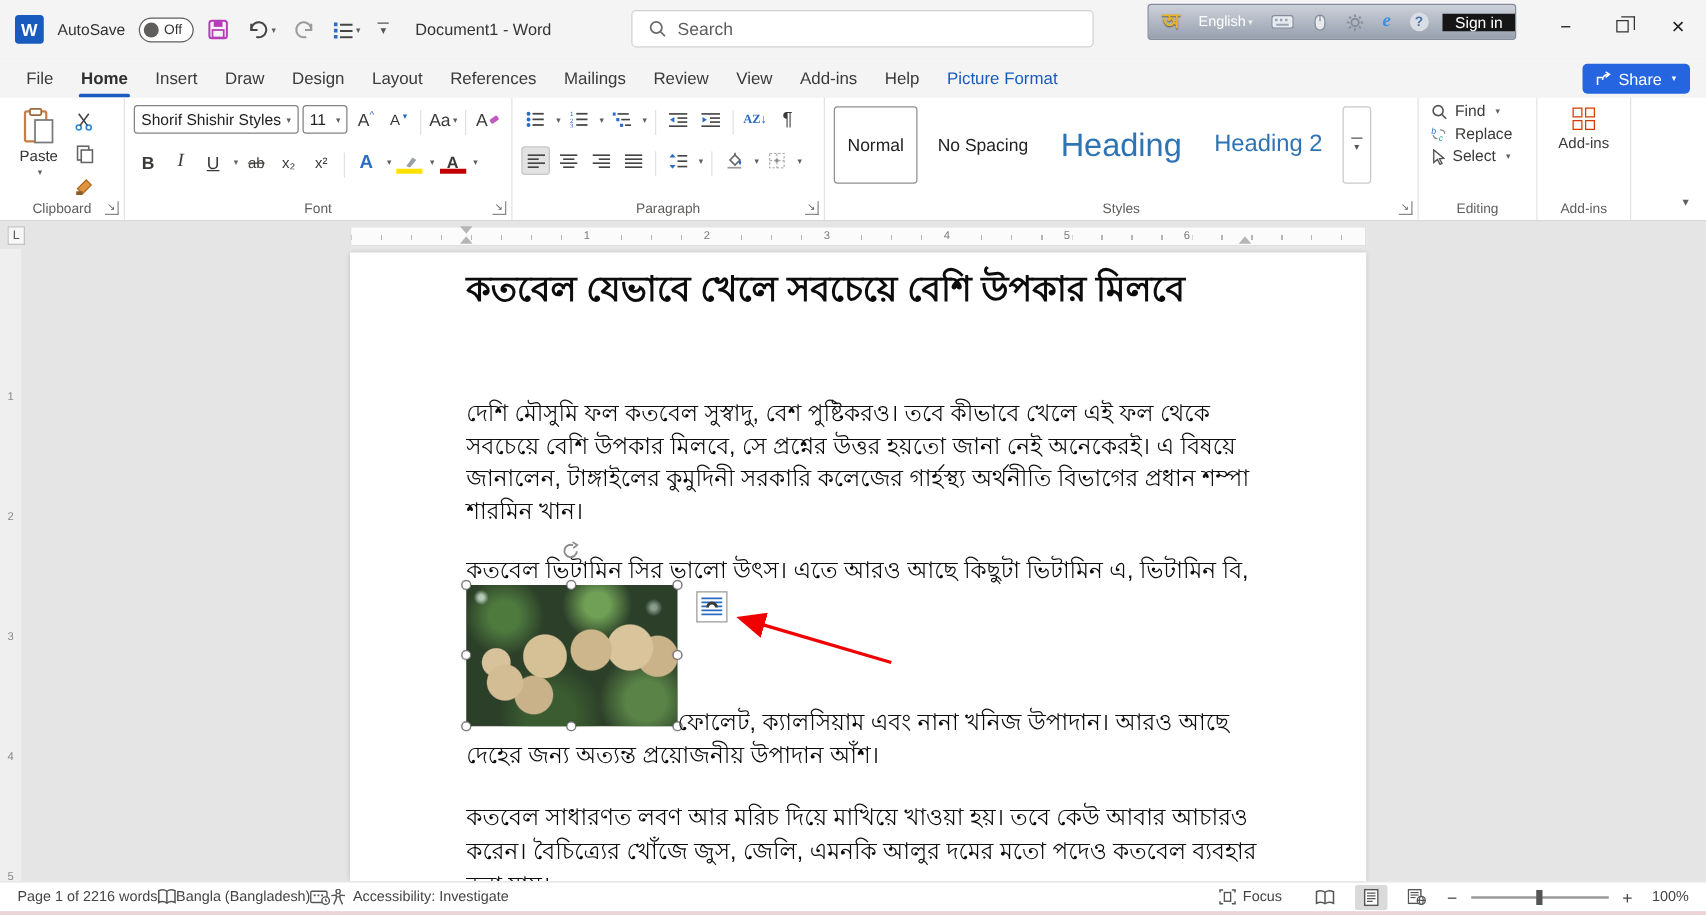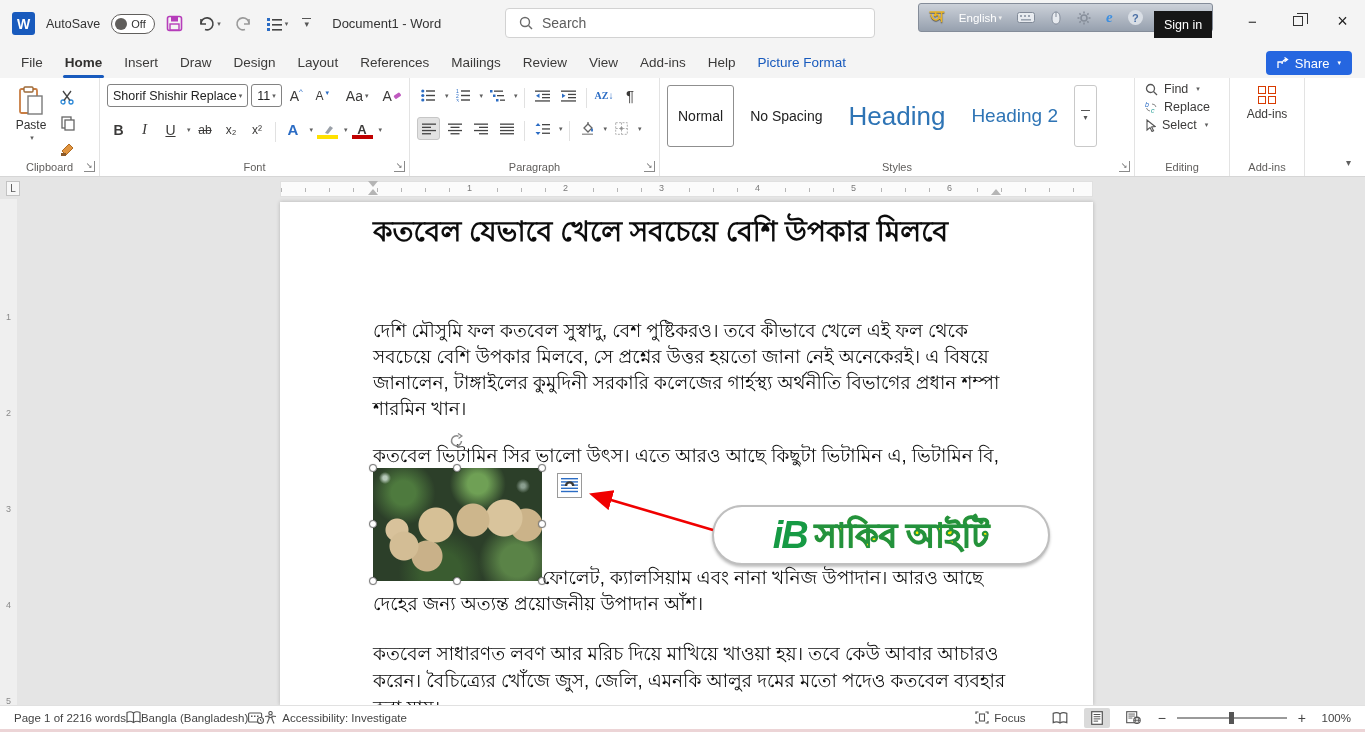--- a/index.html
+++ b/index.html
@@ -27,21 +27,21 @@
   .langbar { position:absolute; left:918px; top:3px; width:295px; height:29px; border-radius:3px;
              background:linear-gradient(#ccd1d9,#96a0ae); border:1px solid #848c99;
              display:flex; align-items:center; gap:15px; padding:0 11px; color:#fff; }
   .avro-letter { color:#e8b427; font-weight:bold; font-size:16px; text-shadow:0 1px 1px #555; }
   .lang-en { font-size:11.5px; color:#fff; display:flex; align-items:center; }
   .lb-ic { color:#f2f4f7; font-size:13px; opacity:.9; }
   .ie-e { color:#3d8fe0; font-weight:bold; font-style:italic; font-size:15px;
           font-family:"Liberation Serif", serif; }
   .help-q { width:15px; height:15px; border-radius:50%; background:#d9dee5; color:#4a6fa5;
             font-size:11px; font-weight:bold; display:grid; place-items:center; }
-  .signin { position:absolute; left:1154px; top:11px; height:27px; padding:0 10px; background:#161616;
+  .signin { position:absolute; left:1154px; top:11px; height:14px; padding:0 10px; background:#161616;
             color:#fff; display:flex; align-items:center; font-size:12.5px; }
   .winctl { position:absolute; right:0; top:0; display:flex; }
   .winbtn { width:45px; height:42px; display:grid; place-items:center; color:#222; font-size:15px; }
   .restore-sq { position:relative; width:10px; height:10px; border:1px solid #333; }
   .restore-sq::before { content:''; position:absolute; top:-4px; left:3px; width:10px; height:10px;
             border:1px solid #333; border-bottom:none; border-left:none; }
 
   
   .tabrow { position:absolute; top:47px; left:0; right:0; height:31px; background:#f4f4f4;
             display:flex; align-items:stretch; padding-left:10px;text-align:right; }
@@ -326,21 +326,21 @@
         </span>
       </div>
     </div>
     <span class="glabel">Clipboard</span>
     <span class="launch">↘</span>
   </div>
 
   <div class="rgroup" style="width:310px;">
     <div class="rrow">
       <div class="combo" style="width:158px;">
-        <span class="cv">Shorif Shishir Replace</span>
+        <span class="cv">Shorif Shishir Styles</span>
           <span class="chv">▾</span>
       </div>
       <div class="combo" style="width:42px;">
         <span class="cv">11</span>
           <span class="chv">▾</span>
       </div>
       <span class="ib">A<span style="font-size:8px;color:#2b6cc4;margin-bottom:8px;">^</span></span>
       <span class="ib" style="font-size:12px;">A<span class="chv" style="color:#2b6cc4;margin-bottom:6px;">▾</span></span>
       <span class="vline"></span>
       <span class="ib">
@@ -623,24 +623,20 @@
             <rect x="0" y="4.2" width="17" height="1.4"></rect>
             <rect x="0" y="7.4" width="4" height="1.4"></rect>
             <rect x="13" y="7.4" width="4" height="1.4"></rect>
             <rect x="0" y="10.6" width="17" height="1.4"></rect>
             <rect x="0" y="13.8" width="17" height="1.4"></rect>
           </g>
           <path d="M5 9 A3.6 3.6 0 0 1 12.2 9" fill="none" stroke="#3a3a3a" stroke-width="2.4"></path>
         </svg>
     </div>
 
-    <div class="wm-pill">
-      <span class="wm-mark">iB</span>
-      <span class="wm-text bn">সাকিব আইটি</span>
-    </div>
 
     <svg class="arrow-svg" width="813" height="503" viewBox="0 0 813 503">
       <defs>
           <marker id="ah" markerWidth="9" markerHeight="8" refX="7" refY="4" orient="auto">
             <polygon points="0 0, 9 4, 0 8" fill="var(--arrow_red,#f00000)"></polygon>
           </marker>
         </defs>
       <line x1="433" y1="328" x2="314" y2="293" stroke="var(--arrow_red,#f00000)" stroke-width="2.6" marker-end="url(#ah)"></line>
     </svg>
 

